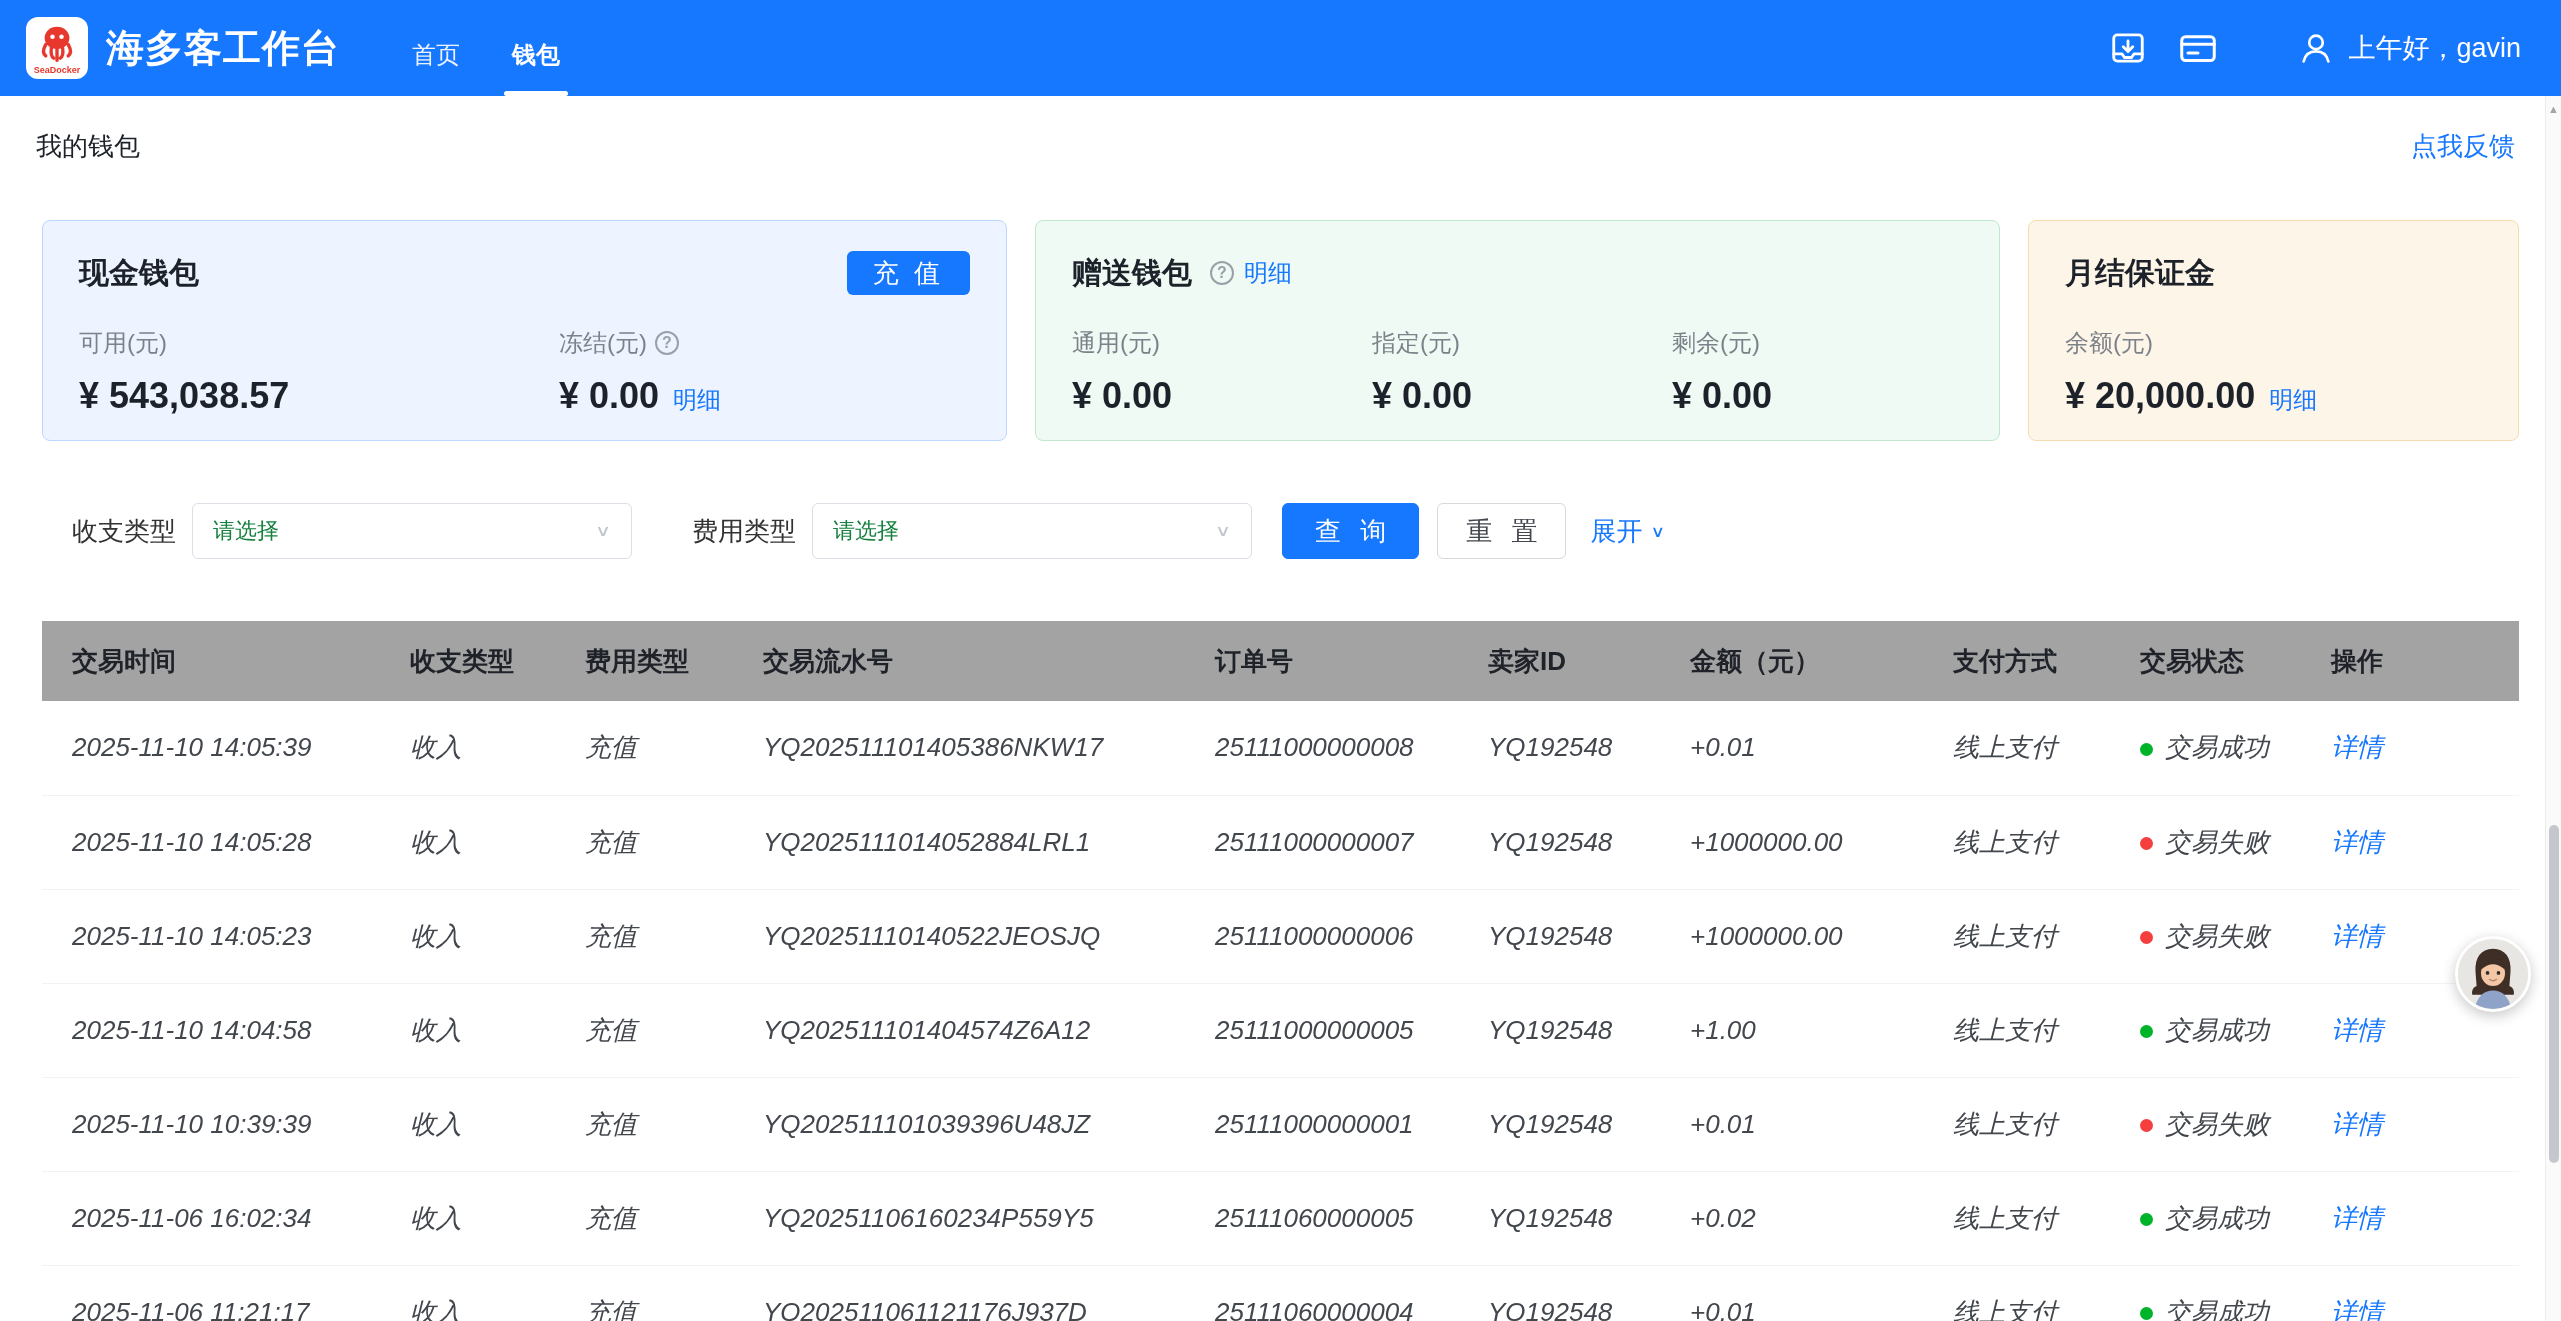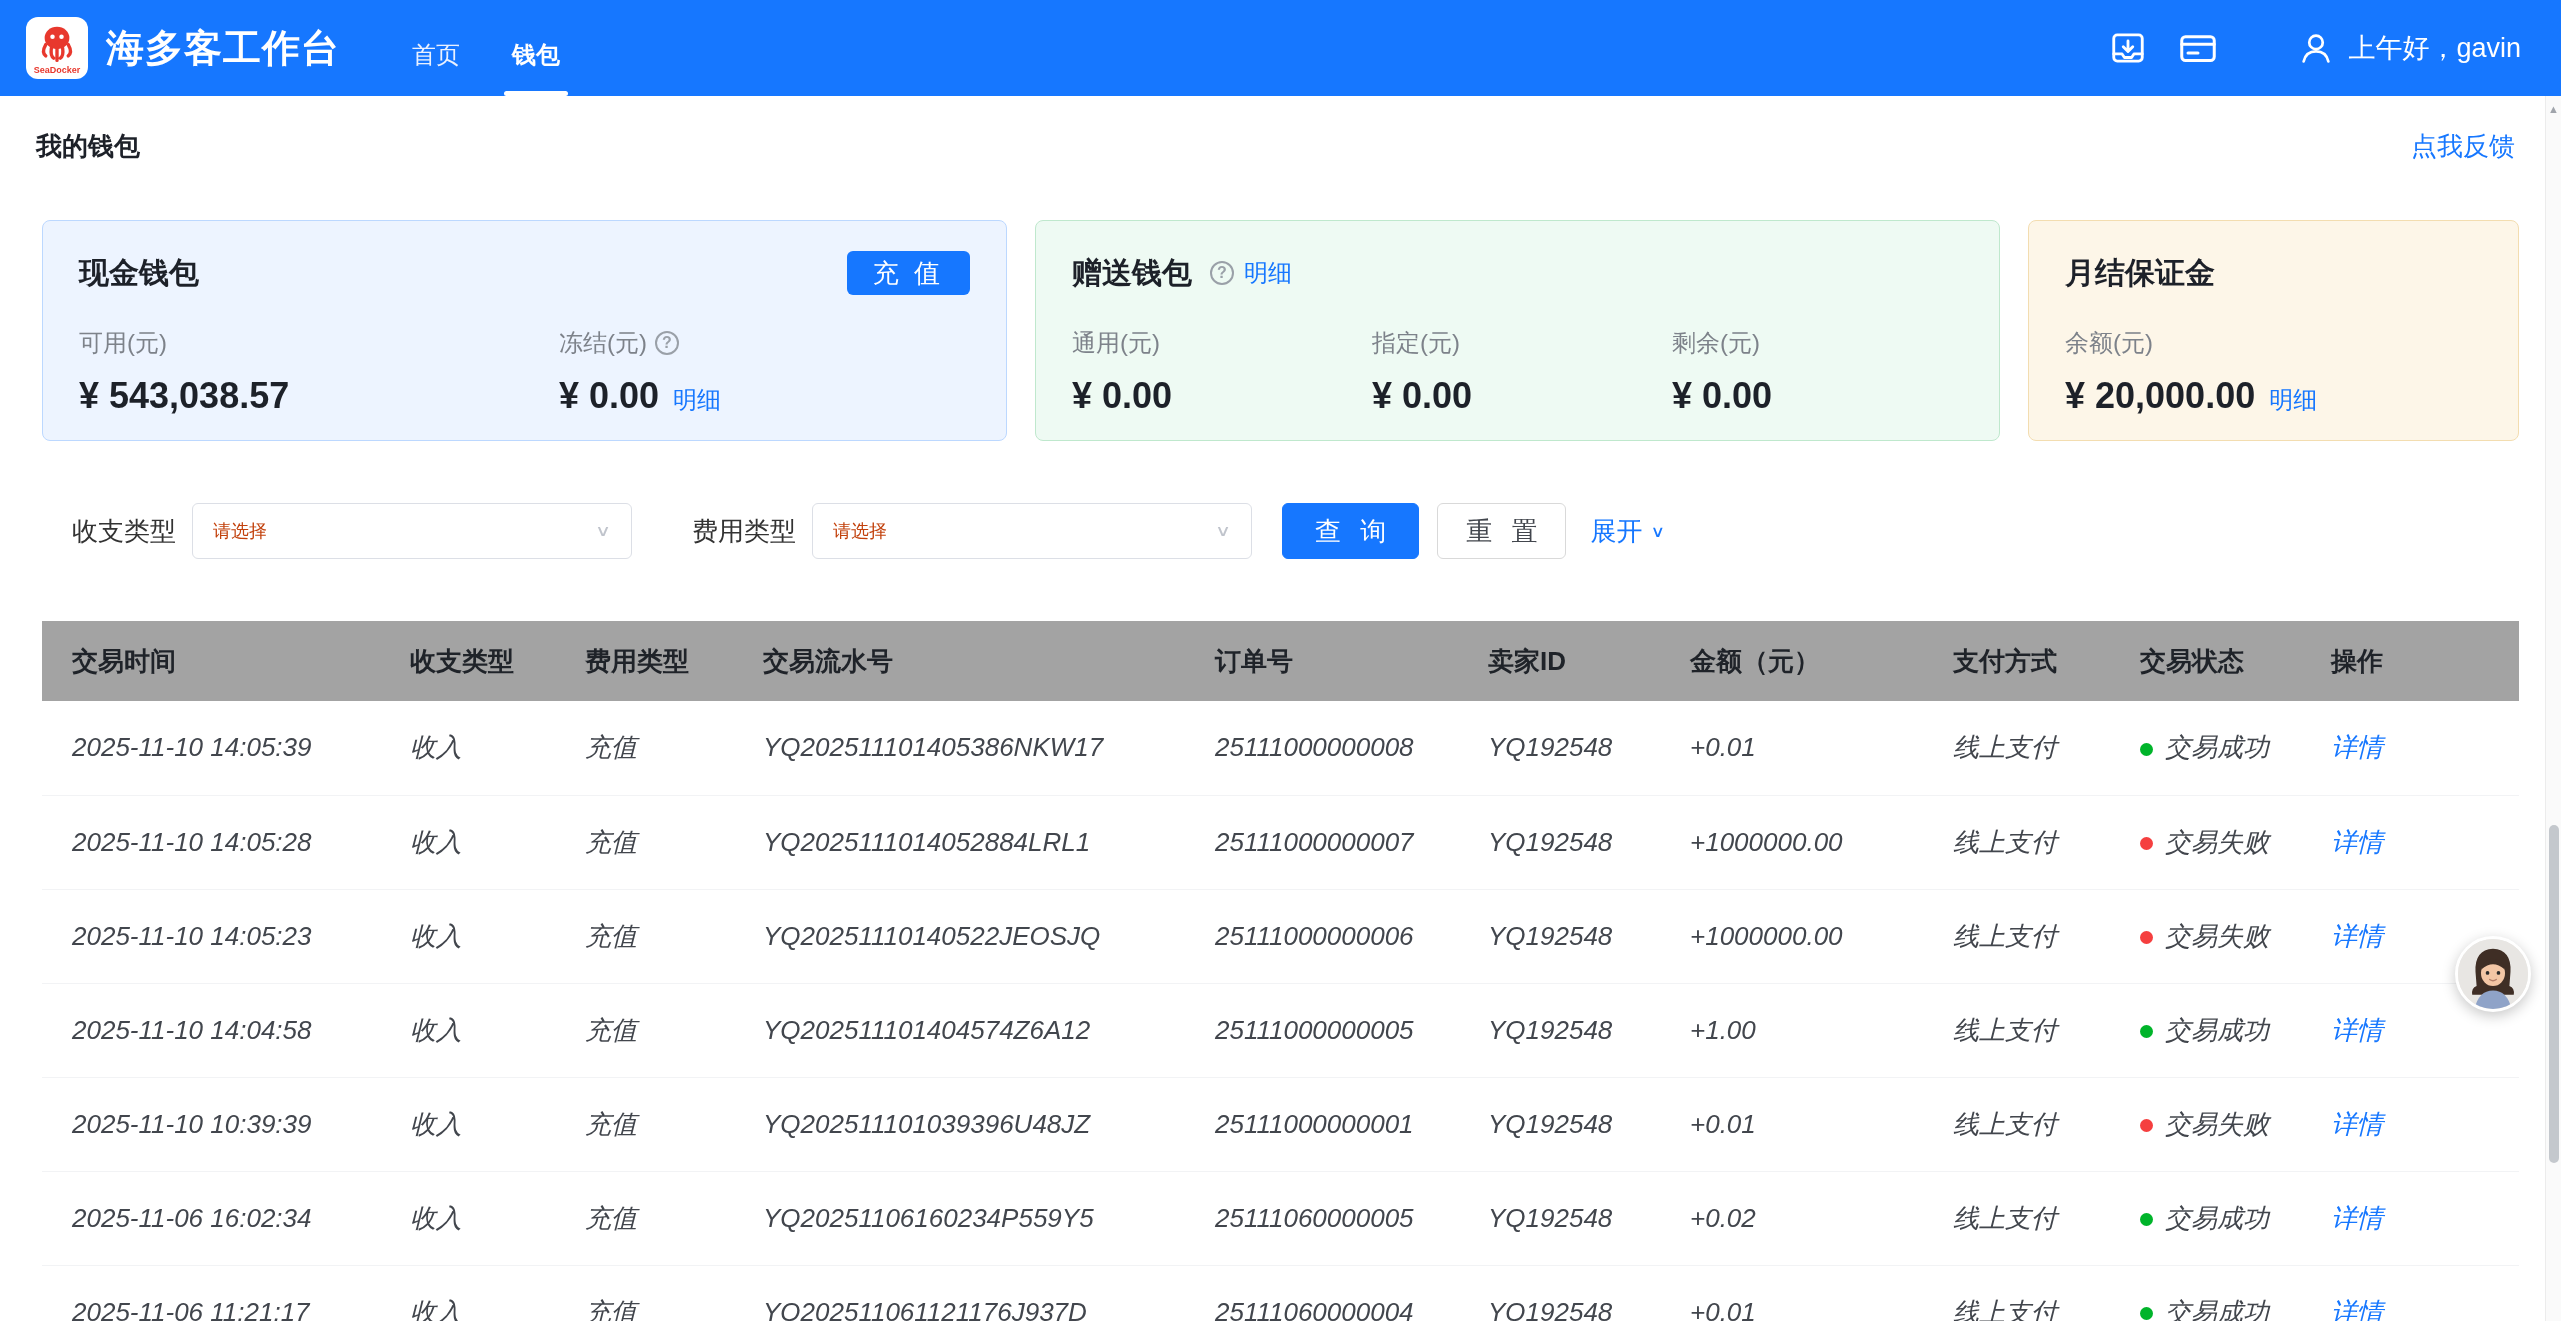--- a/index.html
+++ b/index.html
@@ -14,21 +14,21 @@
   .nav-item { display:flex; align-items:center; padding:0 26px; color:#eaf1ff; font-size:24px; cursor:pointer; position:relative; white-space:nowrap;margin-top:13px; }
   .nav-item.active { color:#fff; font-weight:bold; }
   .nav-item.active::after { content:""; position:absolute; left:18px; right:18px; bottom:0; height:5px; background:#fff; border-radius:3px; }
   .header-right { margin-left:auto; display:flex; align-items:center; }
   .hicon { width:40px; height:40px; display:flex; align-items:center; justify-content:center; margin-left:30px; cursor:pointer; }
   .user-area { display:flex; align-items:center; margin-left:80px; color:#fff; font-size:27px; cursor:pointer; }
   .user-area .greet { margin-left:14px; white-space:nowrap; }
 
   
   .pagebar { height:100px; display:flex; align-items:center; justify-content:space-between; padding:0 46px 0 36px; background:#fff; }
-  .page-title { font-size:26px; font-weight:bold; color:#1d2129; }
+  .page-title { font-size:26px; font-weight:normal; color:#1d2129; }
   .link { color:#1677ff; text-decoration:none; cursor:pointer; }
   .feedback { font-size:26px; }
 
   
   .cards { display:flex; gap:28px; margin:24px 42px 0; }
   .card { height:221px; border-radius:8px; padding:30px 36px; }
   .card-cash    { width:965px; background:#edf4ff; border:1px solid #bcd8ff; }
   .card-gift    { width:965px; background:#eefaf3; border:1px solid #bfe8cd; }
   .card-deposit { flex:1;      background:#fdf6e8; border:1px solid #f3ddb0; }
   .card-top { display:flex; align-items:center; min-height:44px; }
@@ -45,21 +45,21 @@
   .help-circle { display:inline-flex; align-items:center; justify-content:center; width:24px; height:24px;
     border:2px solid #9aa0a8; border-radius:50%; color:#9aa0a8; font-size:16px; font-weight:bold; margin-left:8px; }
   .title-extra { display:flex; align-items:center; margin-left:10px; }
   .title-extra .mini-link { font-size:24px; margin-left:10px; }
 
   
   .filters { display:flex; align-items:center; margin:62px 42px 0; padding-left:30px; }
   .filter-label { font-size:26px; color:#333; white-space:nowrap; }
   .select { width:440px; height:56px; border:1px solid #dcdfe6; border-radius:6px; background:#fff;
     display:flex; align-items:center; padding:0 20px; margin-left:16px; cursor:pointer; }
-  .select .ph { color:#c2410c; font-size:18px; flex:1; }
+  .select .ph { color:#15803d; font-size:22px; flex:1; }
   .select .chev { color:#c0c4cc; font-size:22px; transform:scaleY(.7); }
   .ml60 { margin-left:60px; }
   .btn { height:56px; border-radius:6px; font-size:26px; cursor:pointer; font-family:inherit; letter-spacing:6px; }
   .btn-primary { margin-left:30px; padding:0 26px 0 32px; background:#1677ff; border:1px solid #1677ff; color:#fff; }
   .btn-plain { margin-left:18px; padding:0 22px 0 28px; background:#fff; border:1px solid #d9d9d9; color:#42464d; }
   .expand { margin-left:24px; font-size:26px; display:flex; align-items:center; }
   .expand .chev { font-size:20px; margin-left:8px; transform:scaleY(.8); }
 
   
   .table-wrap { margin:62px 42px 0; }

